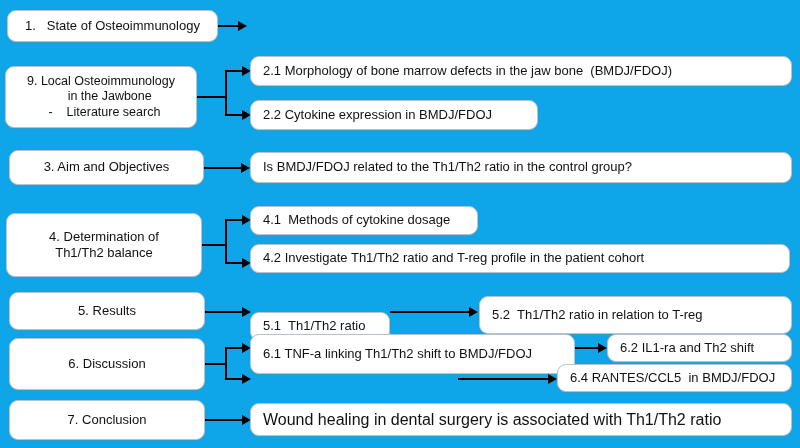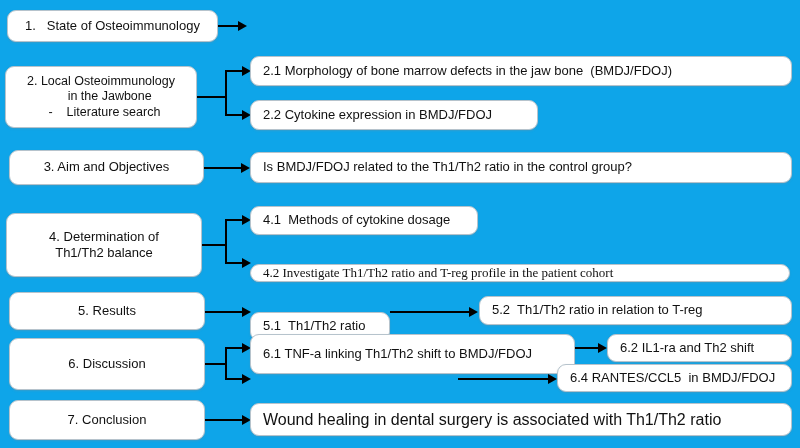--- a/index.html
+++ b/index.html
@@ -63,21 +63,21 @@
 
   <div class="node center" style="left:7px; top:10px; width:211px; height:32px;">
     <span class="txt">1.   State of Osteoimmunology</span>
   </div>
 
   <div class="hline" style="left:218px; top:25px; width:21px;"></div>
   <div class="arrowhead" style="left:238px; top:21px;"></div>
 
 
   <div class="node center" style="left:5px; top:66px; width:192px; height:62px; font-size:12.5px;">
-    <span class="txt">2. Local Osteoimmunology
+    <span class="txt">9. Local Osteoimmunology
      in the Jawbone
   -    Literature search</span>
   </div>
 
   <div class="hline" style="left:197px; top:96px; width:30px;"></div>
   <div class="vline" style="left:225px; top:70px; height:46px;"></div>
   <div class="hline" style="left:225px; top:70px; width:18px;"></div>
   <div class="arrowhead" style="left:242px; top:66px;"></div>
   <div class="hline" style="left:225px; top:114px; width:18px;"></div>
   <div class="arrowhead" style="left:242px; top:110px;"></div>
@@ -110,39 +110,39 @@
   <div class="vline" style="left:225px; top:219px; height:45px;"></div>
   <div class="hline" style="left:225px; top:219px; width:18px;"></div>
   <div class="arrowhead" style="left:242px; top:215px;"></div>
   <div class="hline" style="left:225px; top:262px; width:18px;"></div>
   <div class="arrowhead" style="left:242px; top:258px;"></div>
 
   <div class="node left" style="left:250px; top:206px; width:228px; height:29px;">
     <span class="txt">4.1  Methods of cytokine dosage</span>
   </div>
 
-  <div class="node left" style="left:250px; top:264px; width:540px; height:18px;font-family:Liberation Serif, serif;">
+  <div class="node left" style="left:250px; top:244px; width:540px; height:29px;">
     <span class="txt">4.2 Investigate Th1/Th2 ratio and T-reg profile in the patient cohort</span>
   </div>
 
   <div class="node center" style="left:9px; top:292px; width:196px; height:38px;">
     <span class="txt">5. Results</span>
   </div>
 
   <div class="hline" style="left:205px; top:311px; width:38px;"></div>
   <div class="arrowhead" style="left:242px; top:307px;"></div>
 
   <div class="node left" style="left:250px; top:312px; width:140px; height:29px;">
     <span class="txt">5.1  Th1/Th2 ratio</span>
   </div>
 
   <div class="hline" style="left:390px; top:311px; width:80px;"></div>
   <div class="arrowhead" style="left:469px; top:307px;"></div>
 
-  <div class="node left" style="left:479px; top:296px; width:313px; height:29px;">
+  <div class="node left" style="left:479px; top:296px; width:313px; height:38px;">
     <span class="txt">5.2  Th1/Th2 ratio in relation to T-reg</span>
   </div>
 
   <div class="node center" style="left:9px; top:338px; width:196px; height:52px;">
     <span class="txt">6. Discussion</span>
   </div>
 
   <div class="hline" style="left:205px; top:363px; width:22px;"></div>
   <div class="vline" style="left:225px; top:347px; height:33px;"></div>
   <div class="hline" style="left:225px; top:347px; width:18px;"></div>

